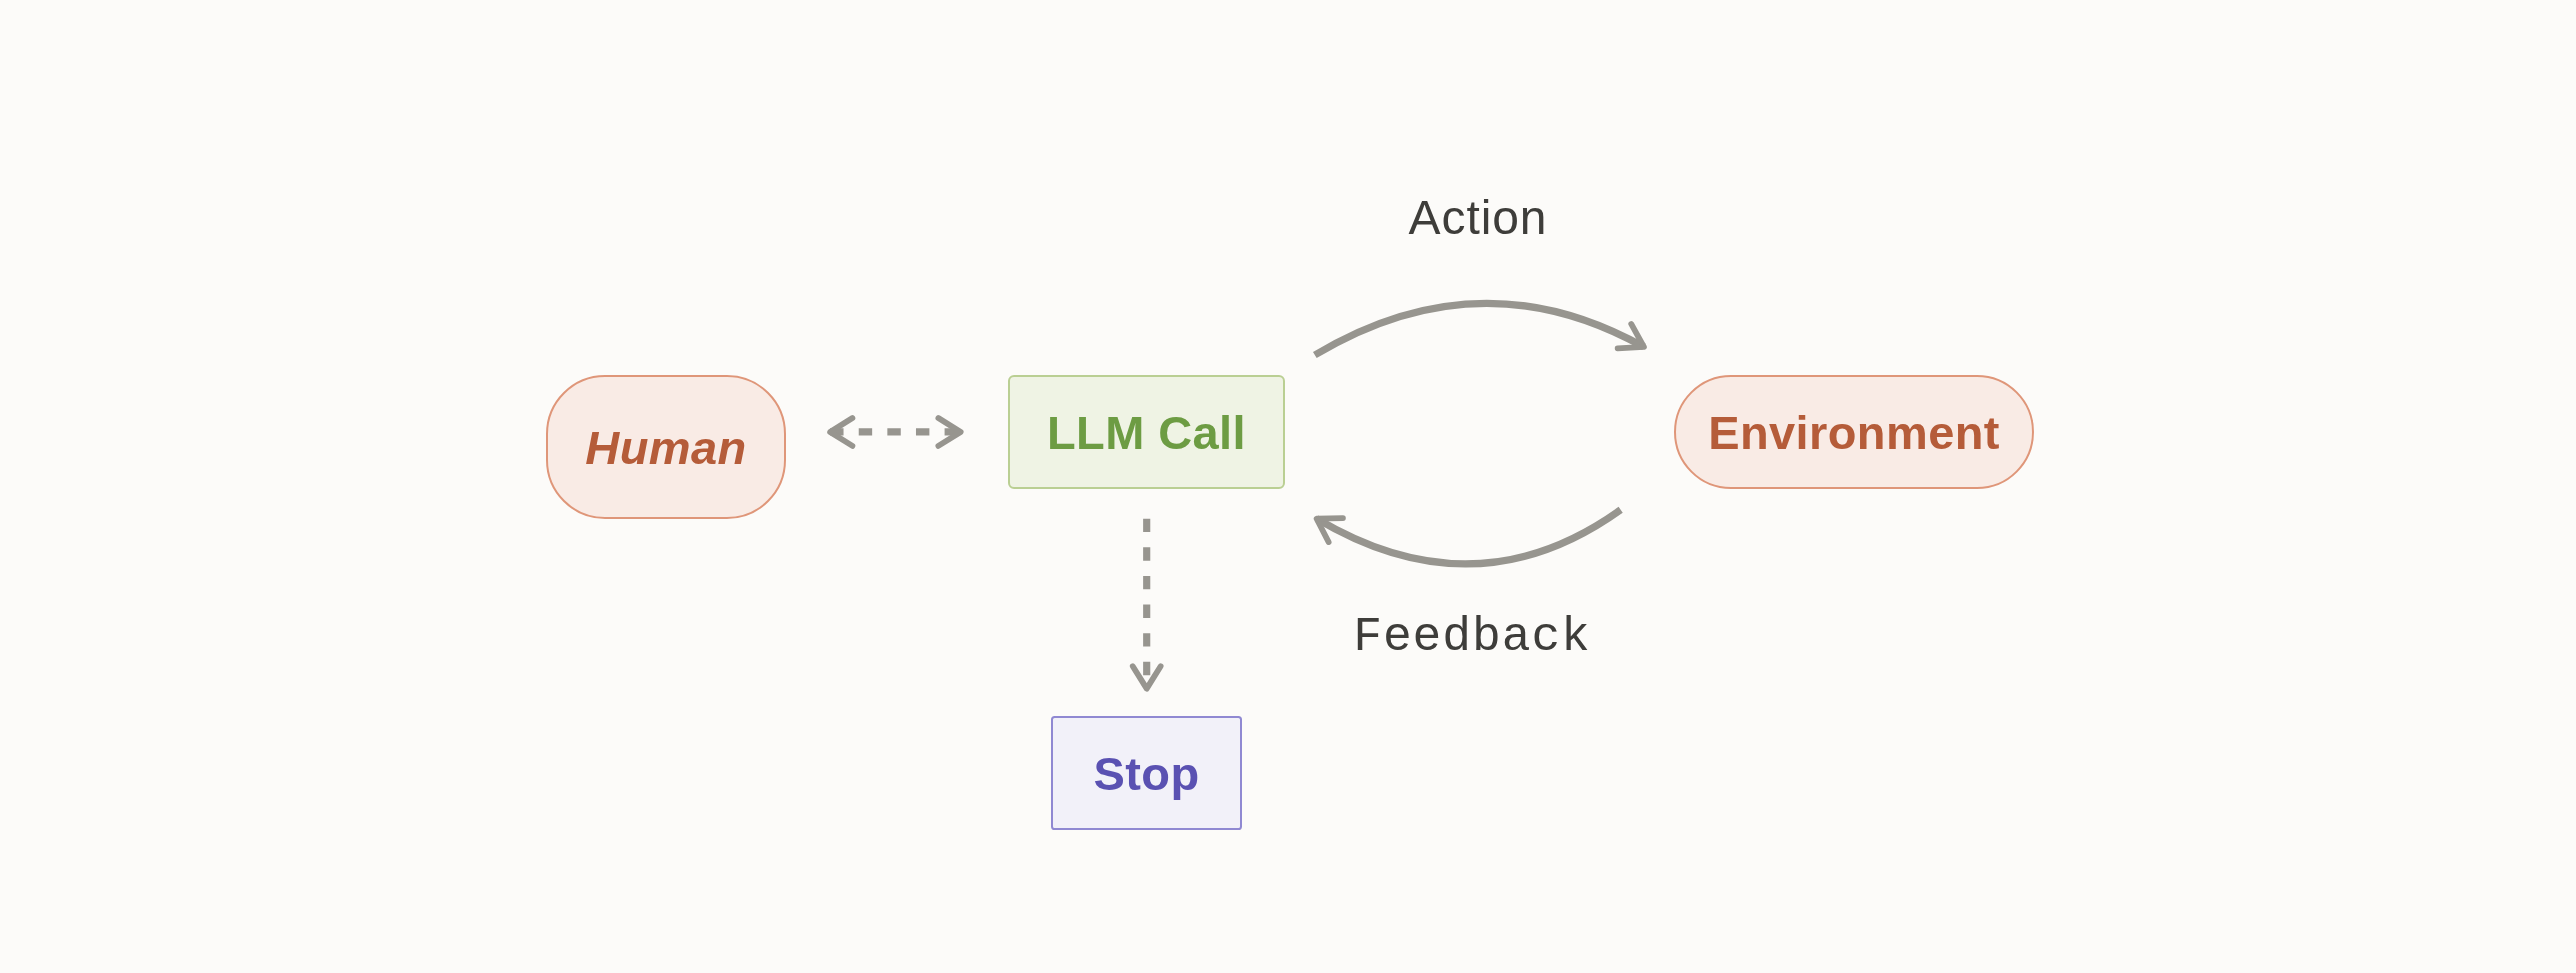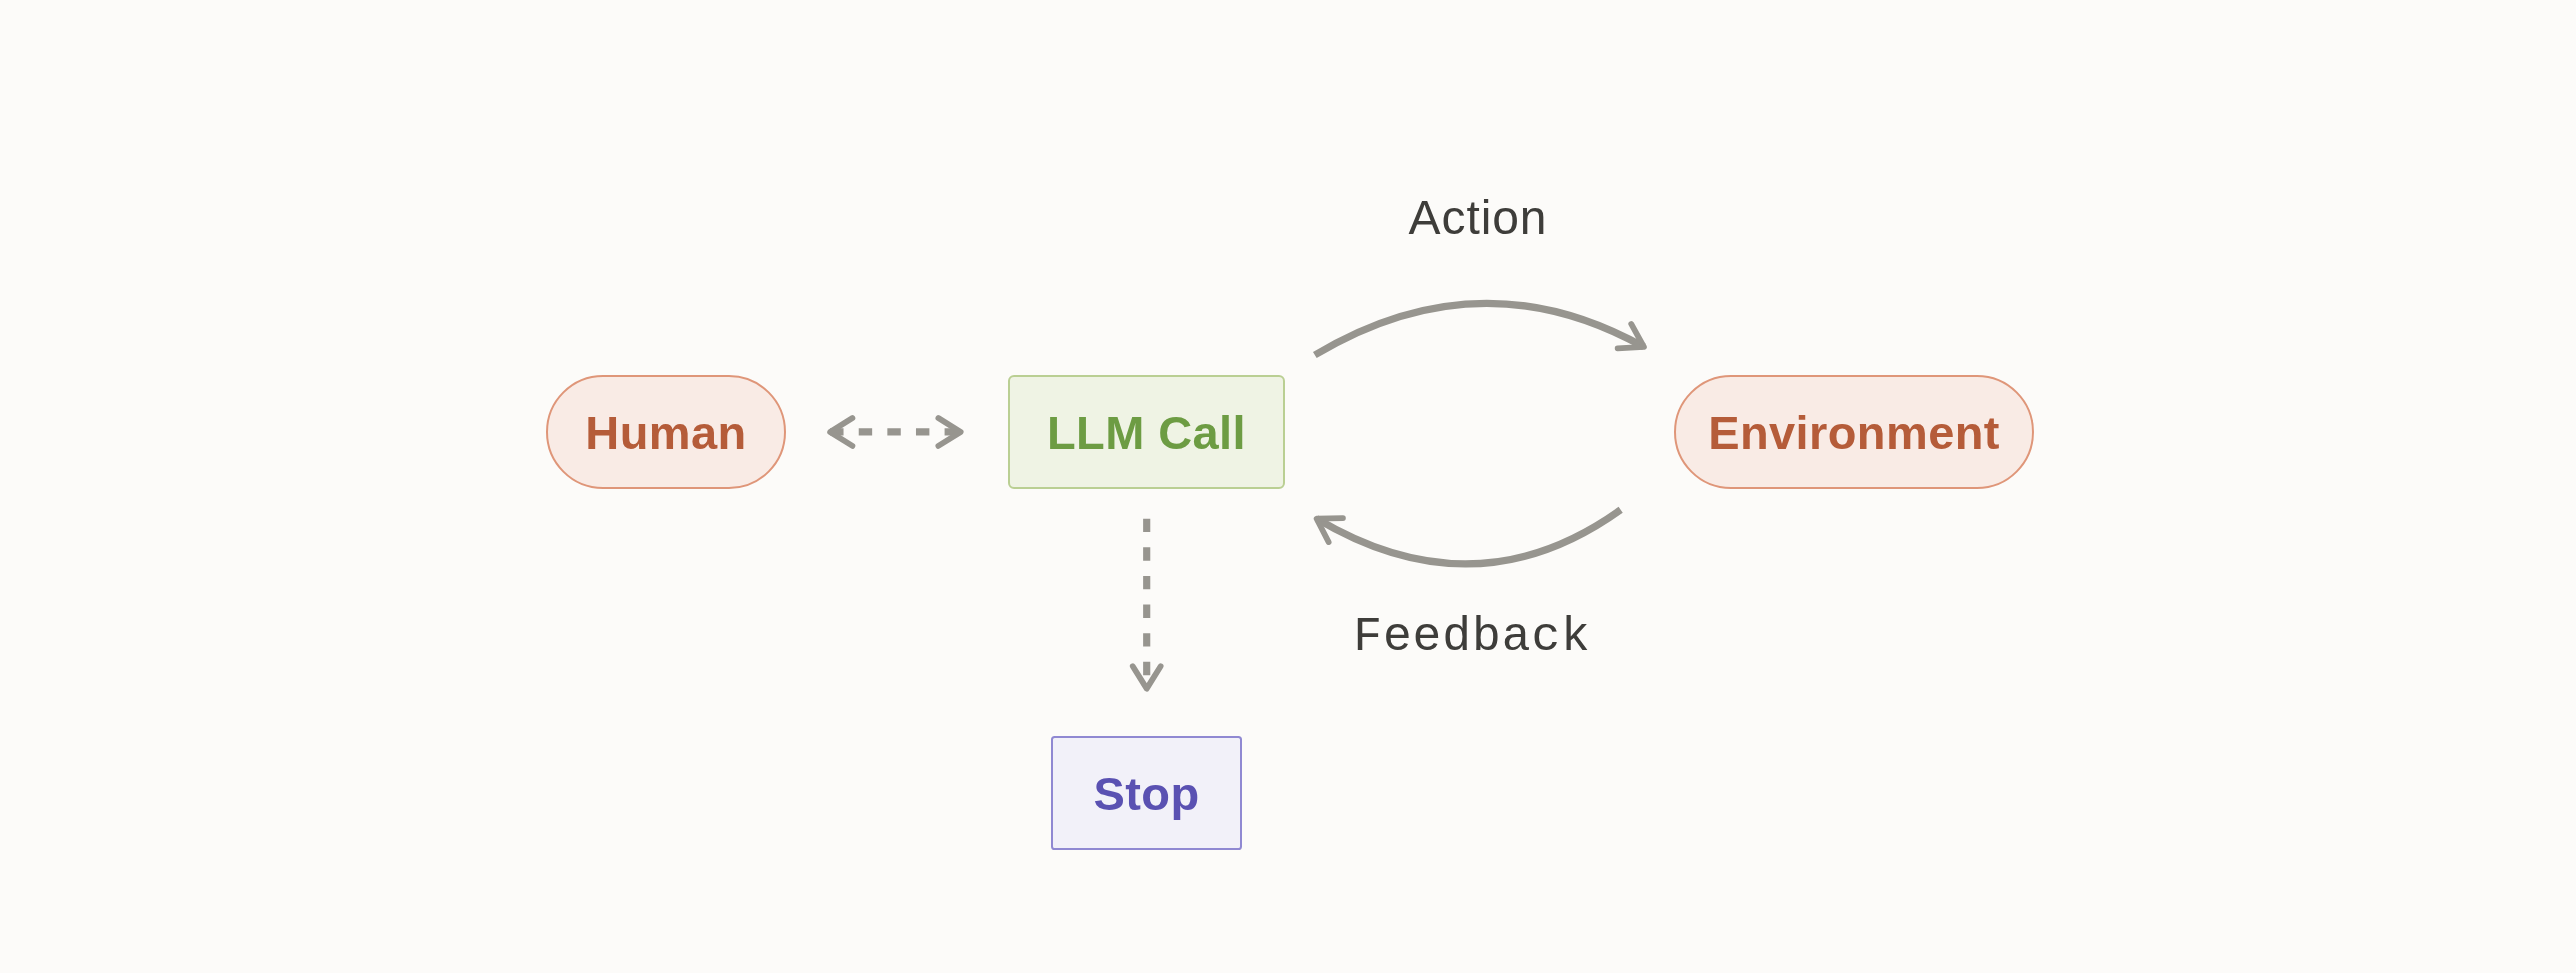--- a/index.html
+++ b/index.html
@@ -44,42 +44,41 @@
     letter-spacing: 0.4px;
   }
   .pill {
     border-radius: 59px;
     background: var(--peach-fill, #f9ebe5);
     border: 2.7px solid var(--peach-border, #df9679);
     color: var(--peach-text, #b55c39);
   }
   .node-human {
     left: 546px; top: 375px;
-    width: 240px; height: 114px;
+    width: 240px; height: 144px; font-style: italic;
   }
   .node-environment {
     left: 1674px; top: 375px;
     width: 360px; height: 114px;
   }
   .node-llm-call {
     left: 1008px; top: 375px;
     width: 277px; height: 114px;
     border-radius: 6px;
     background: var(--green-fill, #eff3e4);
     border: 2.7px solid var(--green-border, #bacf93);
     color: var(--green-text, #6d9c43);
   }
   .node-stop {
     left: 1051px; top: 716px;
     width: 191px; height: 114px;
     border-radius: 3.6px;
     background: var(--purple-fill, #f2f1f9);
     border: 2.7px solid var(--purple-border, #9089d2);
     color: var(--purple-text, #5a51b2);
-    margin-top: 20px;
   }
   .edge-label {
     position: absolute;
     width: 376px;
     text-align: center;
     font-size: 48px;
     font-weight: normal;
     color: var(--label-text, #3e3d3a);
     letter-spacing: 0.9px;
   }

